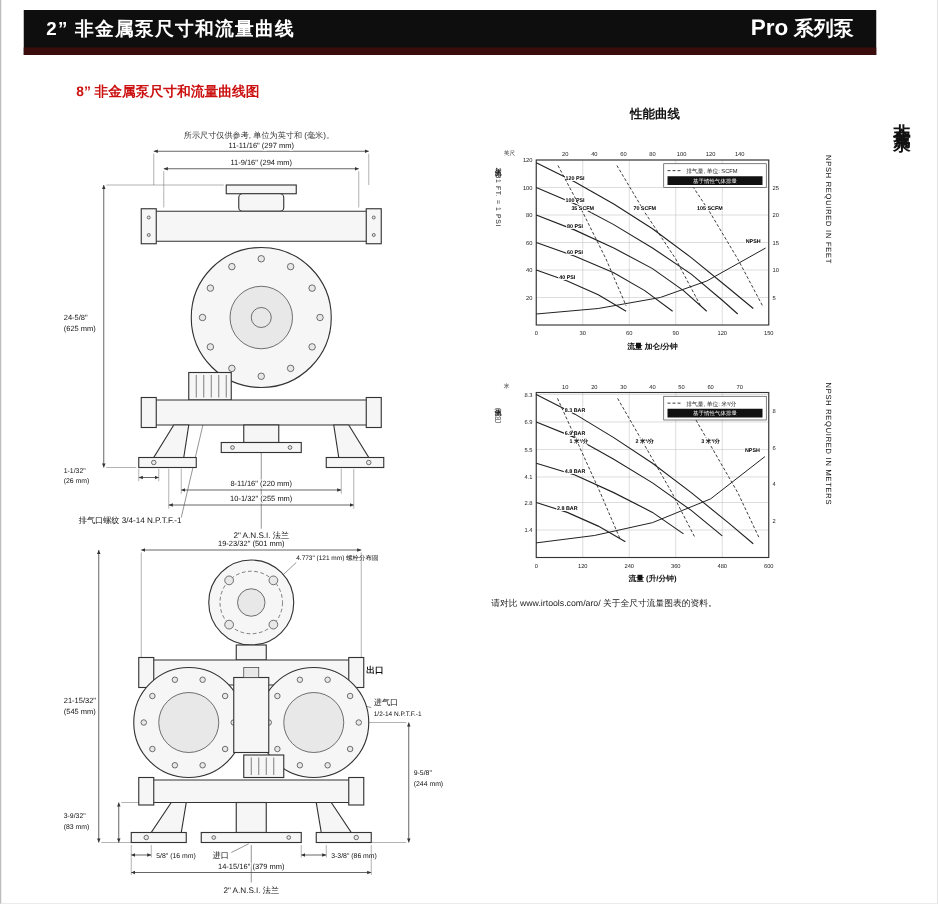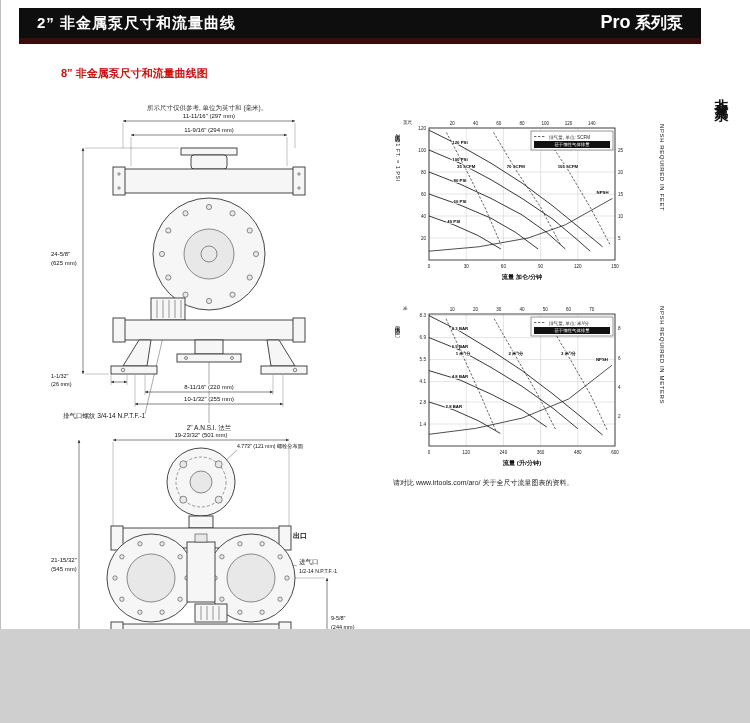--- a/index.html
+++ b/index.html
@@ -1,16 +1,16 @@
 <!DOCTYPE html>
 <html style="--header-bg: #0e0e0e; --header-underline: #3a0c0c; --section-title: #cc1111;"><head>
 <meta charset="utf-8">
 <style>
   html,body{margin:0;padding:0;background:#cfcfcf;}
-  .page{position:relative;width:750px;height:629px;background:#ffffff;overflow:hidden;
+  .page{position:relative;width:750px;height:723px;background:#ffffff;overflow:hidden;
         font-family:"Liberation Sans","DejaVu Sans",sans-serif;color:#111;
         border-left:1px solid #bdbdbd;box-sizing:border-box;}
   
   .header{position:absolute;left:18px;top:8px;width:682px;height:36px;
           background:var(--header-bg,#0e0e0e);border-bottom:6px solid var(--header-underline,#3a0c0c);
           display:flex;align-items:center;justify-content:space-between;
           padding:0 18px;box-sizing:border-box;color:#fff;}
   .header-title{font-size:15px;font-weight:bold;letter-spacing:1px;}
   .header-right{font-weight:bold;}
   .header-right .pro{font-size:18px;}
@@ -276,20 +276,21 @@
       <text class="dtxt5" x="2" y="224">3-9/32"</text>
       <text class="dtxt5" x="2" y="233">(83 mm)</text>
       <text class="dtxt65 endt" x="134" y="256">进口</text>
       <text class="dtxt5" x="76" y="256">5/8" (16 mm)</text>
       <text class="dtxt mid halo" x="152" y="265">14-15/16" (379 mm)</text>
       <text class="dtxt5" x="216" y="256">3-3/8" (86 mm)</text>
       <text class="dtxt65 mid" x="152" y="284">2" A.N.S.I. 法兰</text>
     </g>
   </svg>
 
+  <div class="chart-title">性能曲线</div>
 
   <svg id="chart1" style="left:392px;top:114px;" width="262" height="172" viewBox="0 0 262 172">
       <line class="gl" x1="36" y1="14" x2="36" y2="146"></line>
       <text class="tk" x="36" y="154" text-anchor="middle">0</text>
       <line class="gl" x1="73.2" y1="14" x2="73.2" y2="146"></line>
       <text class="tk" x="73.2" y="154" text-anchor="middle">30</text>
       <line class="gl" x1="110.4" y1="14" x2="110.4" y2="146"></line>
       <text class="tk" x="110.4" y="154" text-anchor="middle">60</text>
       <line class="gl" x1="147.6" y1="14" x2="147.6" y2="146"></line>
       <text class="tk" x="147.6" y="154" text-anchor="middle">90</text>

